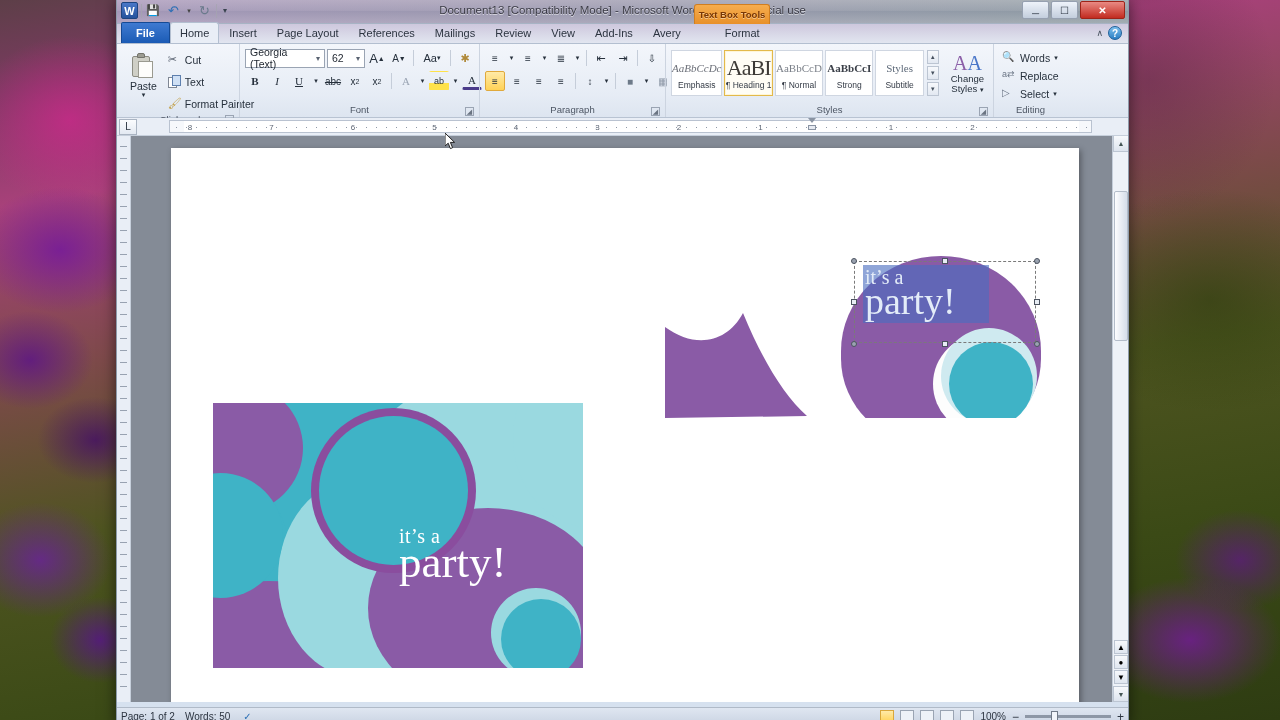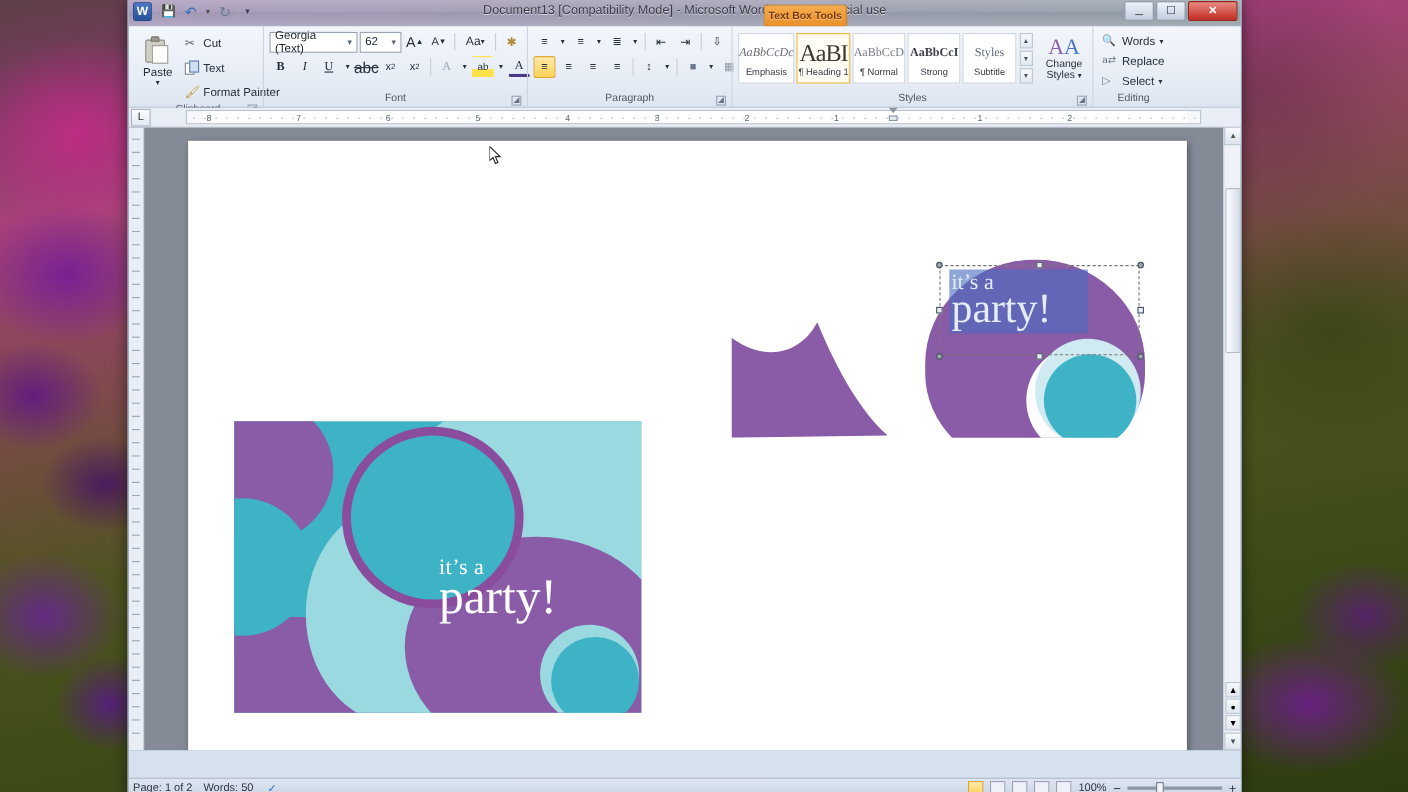--- a/index.html
+++ b/index.html
@@ -248,20 +248,37 @@
     <div class="title-text">Document13 [Compatibility Mode] - Microsoft Word non-commercial use</div>
     <div class="wincontrols">
       <div class="wc" style="padding-top:6px">─</div>
       <div class="wc">☐</div>
       <div class="wc close">✕</div>
     </div>
   </div>
 
   <div class="ctx-tab">Text Box Tools</div>
 
+  <div class="tabstrip">
+    <div class="tab file">File</div>
+    <div class="tab active">Home</div>
+    <div class="tab">Insert</div>
+    <div class="tab">Page Layout</div>
+    <div class="tab">References</div>
+    <div class="tab">Mailings</div>
+    <div class="tab">Review</div>
+    <div class="tab">View</div>
+    <div class="tab">Add-Ins</div>
+    <div class="tab">Avery</div>
+    <div class="tab ctxformat">Format</div>
+    <div class="helpbar" style="position:absolute;right:6px;top:2px;">
+      <span style="font-size:9px;color:#4a5462">∧</span>
+      <span class="help-circle">?</span>
+    </div>
+  </div>
 
   <div class="ribbon">
 
     <div class="rgroup" style="width:118px">
       <div class="gbody">
         <div class="btn big" style="margin-top:2px">
           <span class="paste-ico">
             <span class="board"></span>
               <span class="clip"></span>
               <span class="sheet"></span>
@@ -312,21 +329,21 @@
               <span style="font-size:7px">▾</span>
             </div>
           <div class="sep-tool"></div>
           <div class="fbtn" style="color:#b08a3a">✱</div>
         </div>
         <div class="fontrow">
           <div class="fbtn" style="font-family:'Liberation Serif',serif;font-weight:bold">B</div>
           <div class="fbtn" style="font-family:'Liberation Serif',serif;font-style:italic">I</div>
           <div class="fbtn" style="font-family:'Liberation Serif',serif;text-decoration:underline">U</div>
           <div class="fbtn" style="width:10px;font-size:7px">▾</div>
-          <div class="fbtn" style="font-size:14px;text-decoration:line-through">abc</div>
+          <div class="fbtn" style="font-size:10px;text-decoration:line-through">abc</div>
           <div class="fbtn" style="font-size:10px">x<sub style="font-size:7px">2</sub></div>
           <div class="fbtn" style="font-size:10px">x<sup style="font-size:7px">2</sup></div>
           <div class="sep-tool"></div>
           <div class="fbtn" style="color:#9aa4b3;font-family:'Liberation Serif',serif">A</div>
           <div class="fbtn" style="width:9px;font-size:7px">▾</div>
           <div class="fbtn" style="font-size:9px;background:linear-gradient(to bottom,transparent 62%,#ffe24a 62%)">ab</div>
           <div class="fbtn" style="width:9px;font-size:7px">▾</div>
           <div class="fbtn" style="font-family:'Liberation Serif',serif;border-bottom:3px solid #4a3b8a;height:18px">A</div>
           <div class="fbtn" style="width:9px;font-size:7px">▾</div>
         </div>

